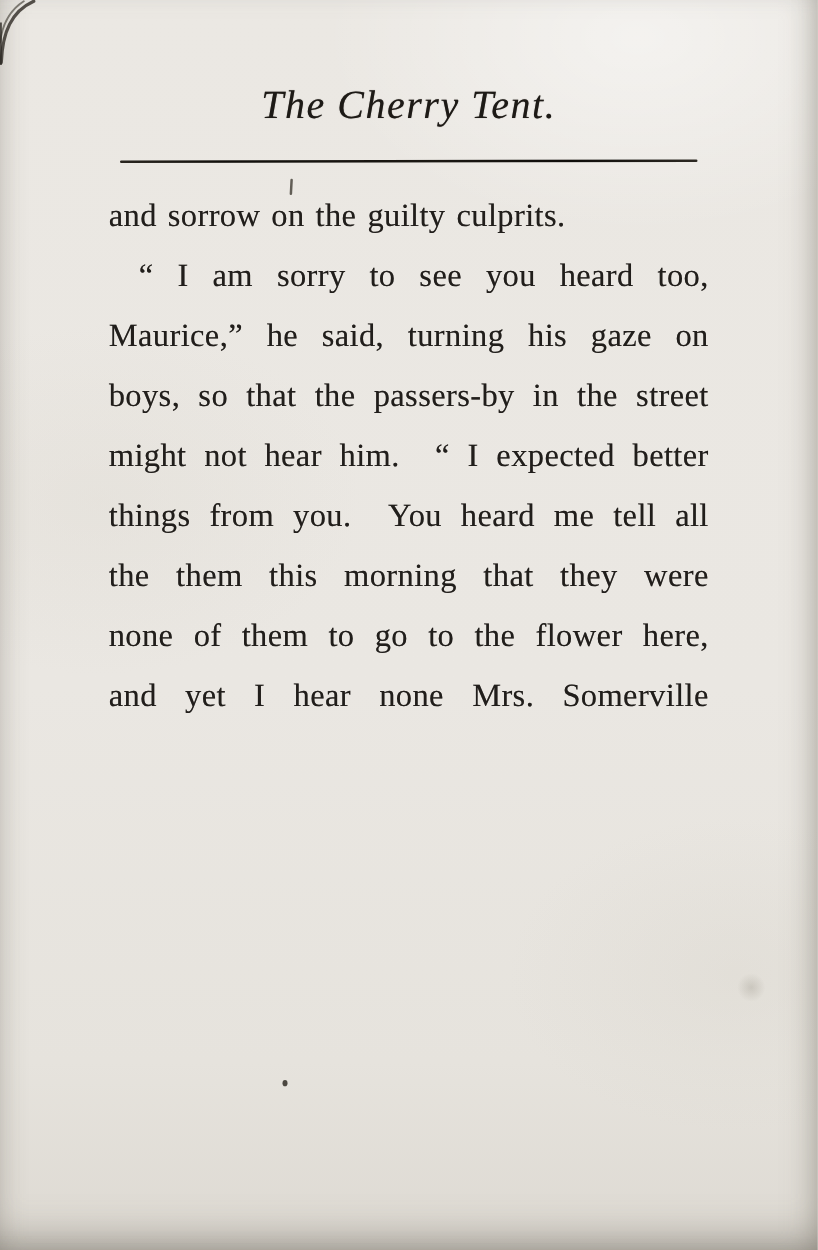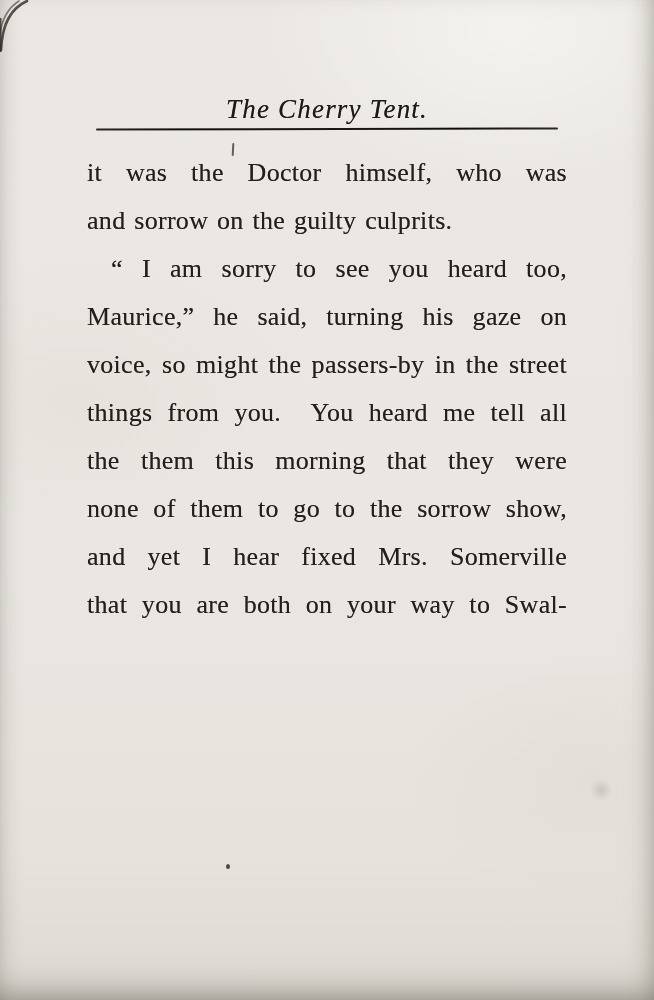--- a/index.html
+++ b/index.html
@@ -20,26 +20,26 @@
     box-shadow:
       inset -16px 0 28px -18px rgba(105,100,90,0.55),
       inset 14px 0 26px -20px rgba(105,100,90,0.40),
       inset 0 -24px 34px -20px rgba(100,95,85,0.60),
       inset 0 12px 22px -18px rgba(255,255,255,0.55);
     font-family: "Liberation Serif", "DejaVu Serif", serif;
     color: var(--ink, #211e1b);
   }
   .running-header {
     position: absolute;
-    top: 92px;
+    top: 66px;
     left: 0;
     width: 100%;
     text-align: center;
     font-style: italic;
-    font-size: 27px;
+    font-size: 32px;
     letter-spacing: 1.2px;
     line-height: 34px;
     color: #1d1a16;
     text-shadow: 0 0 0.6px rgba(30,25,20,0.65);
   }
   .header-rule {
     position: absolute;
     top: 128px;
     left: 96px;
     width: 462px;
@@ -120,29 +120,28 @@
     <path d="M0,52 L0,18" fill="none" stroke="#2c2823" stroke-width="3" opacity="0.8"></path>
   </svg>
 
   <div class="running-header">The Cherry Tent.</div>
 
   <div class="header-rule"></div>
 
   <div class="ink-tick"></div>
 
   <div class="page-text">
-      <div class="line">it was the Doctor himself, who was</div>
       <div class="line endpara">and sorrow on the guilty culprits.</div>
       <div class="line indent">“ I am sorry to see you heard too,</div>
       <div class="line">Maurice,” he said, turning his gaze on</div>
-      <div class="line">voice, so might the passers-by in the street</div>
+      <div class="line">boys, so that the passers-by in the street</div>
+      <div class="line">might not hear him.&nbsp; “ I expected better</div>
       <div class="line">things from you.&nbsp; You heard me tell all</div>
       <div class="line">the them this morning that they were</div>
-      <div class="line">none of them to go to the sorrow show,</div>
-      <div class="line">and yet I hear fixed Mrs. Somerville</div>
-      <div class="line">that you are both on your way to Swal-</div>
+      <div class="line">none of them to go to the flower here,</div>
+      <div class="line">and yet I hear none Mrs. Somerville</div>
     </div>
 
   <div class="ink-dot"></div>
 
   <div class="smudge"></div>
 
 </div>
 
 </body></html>

